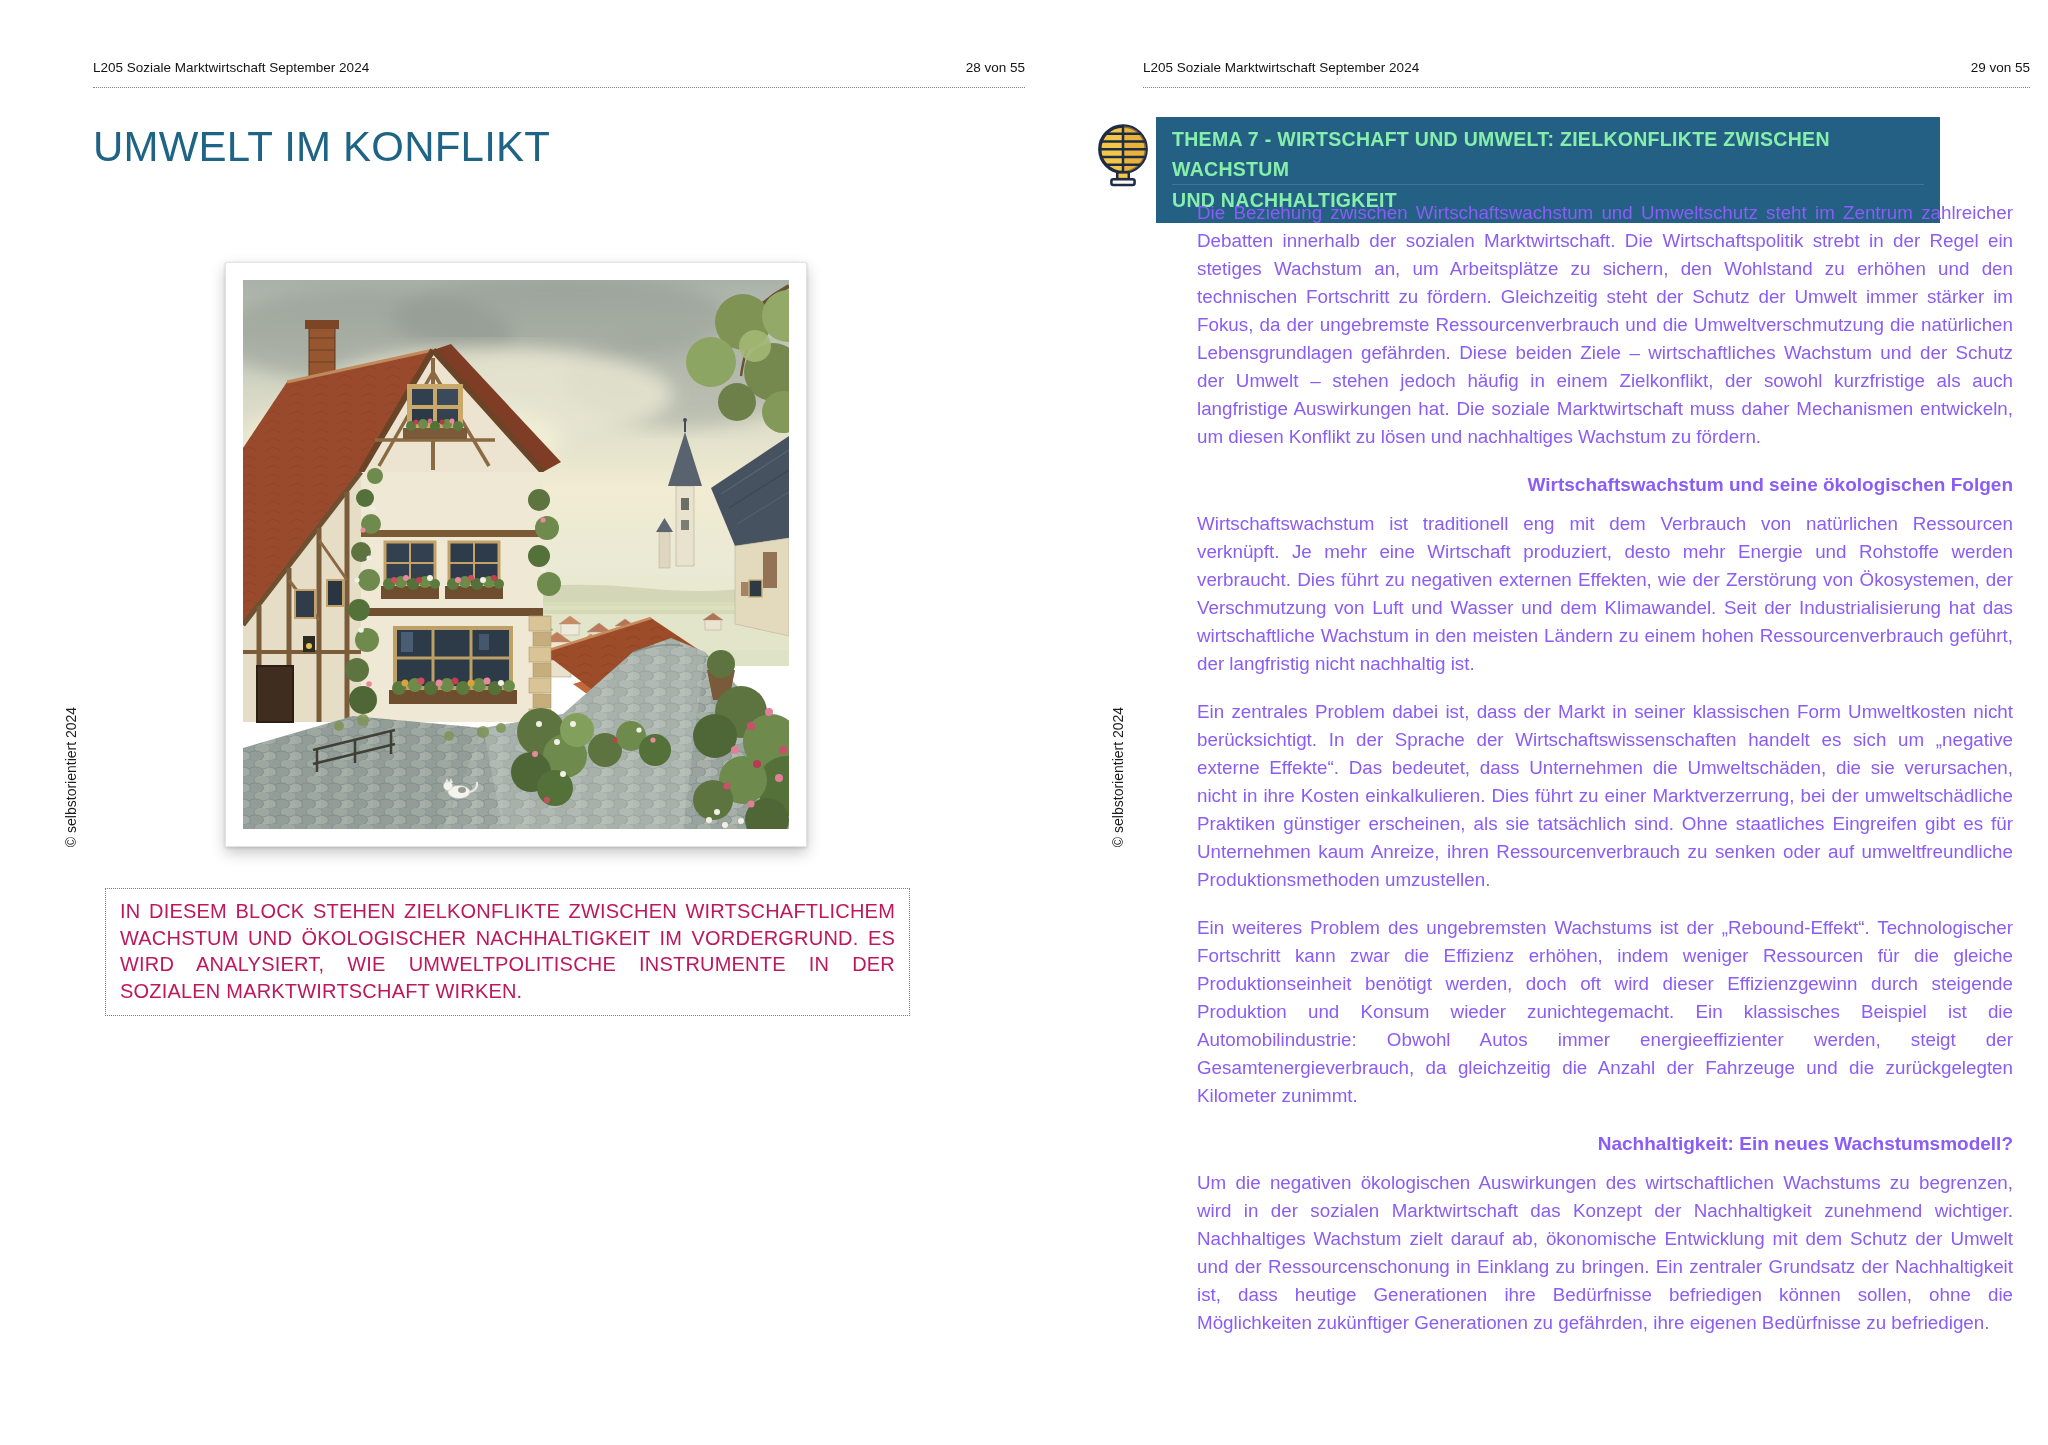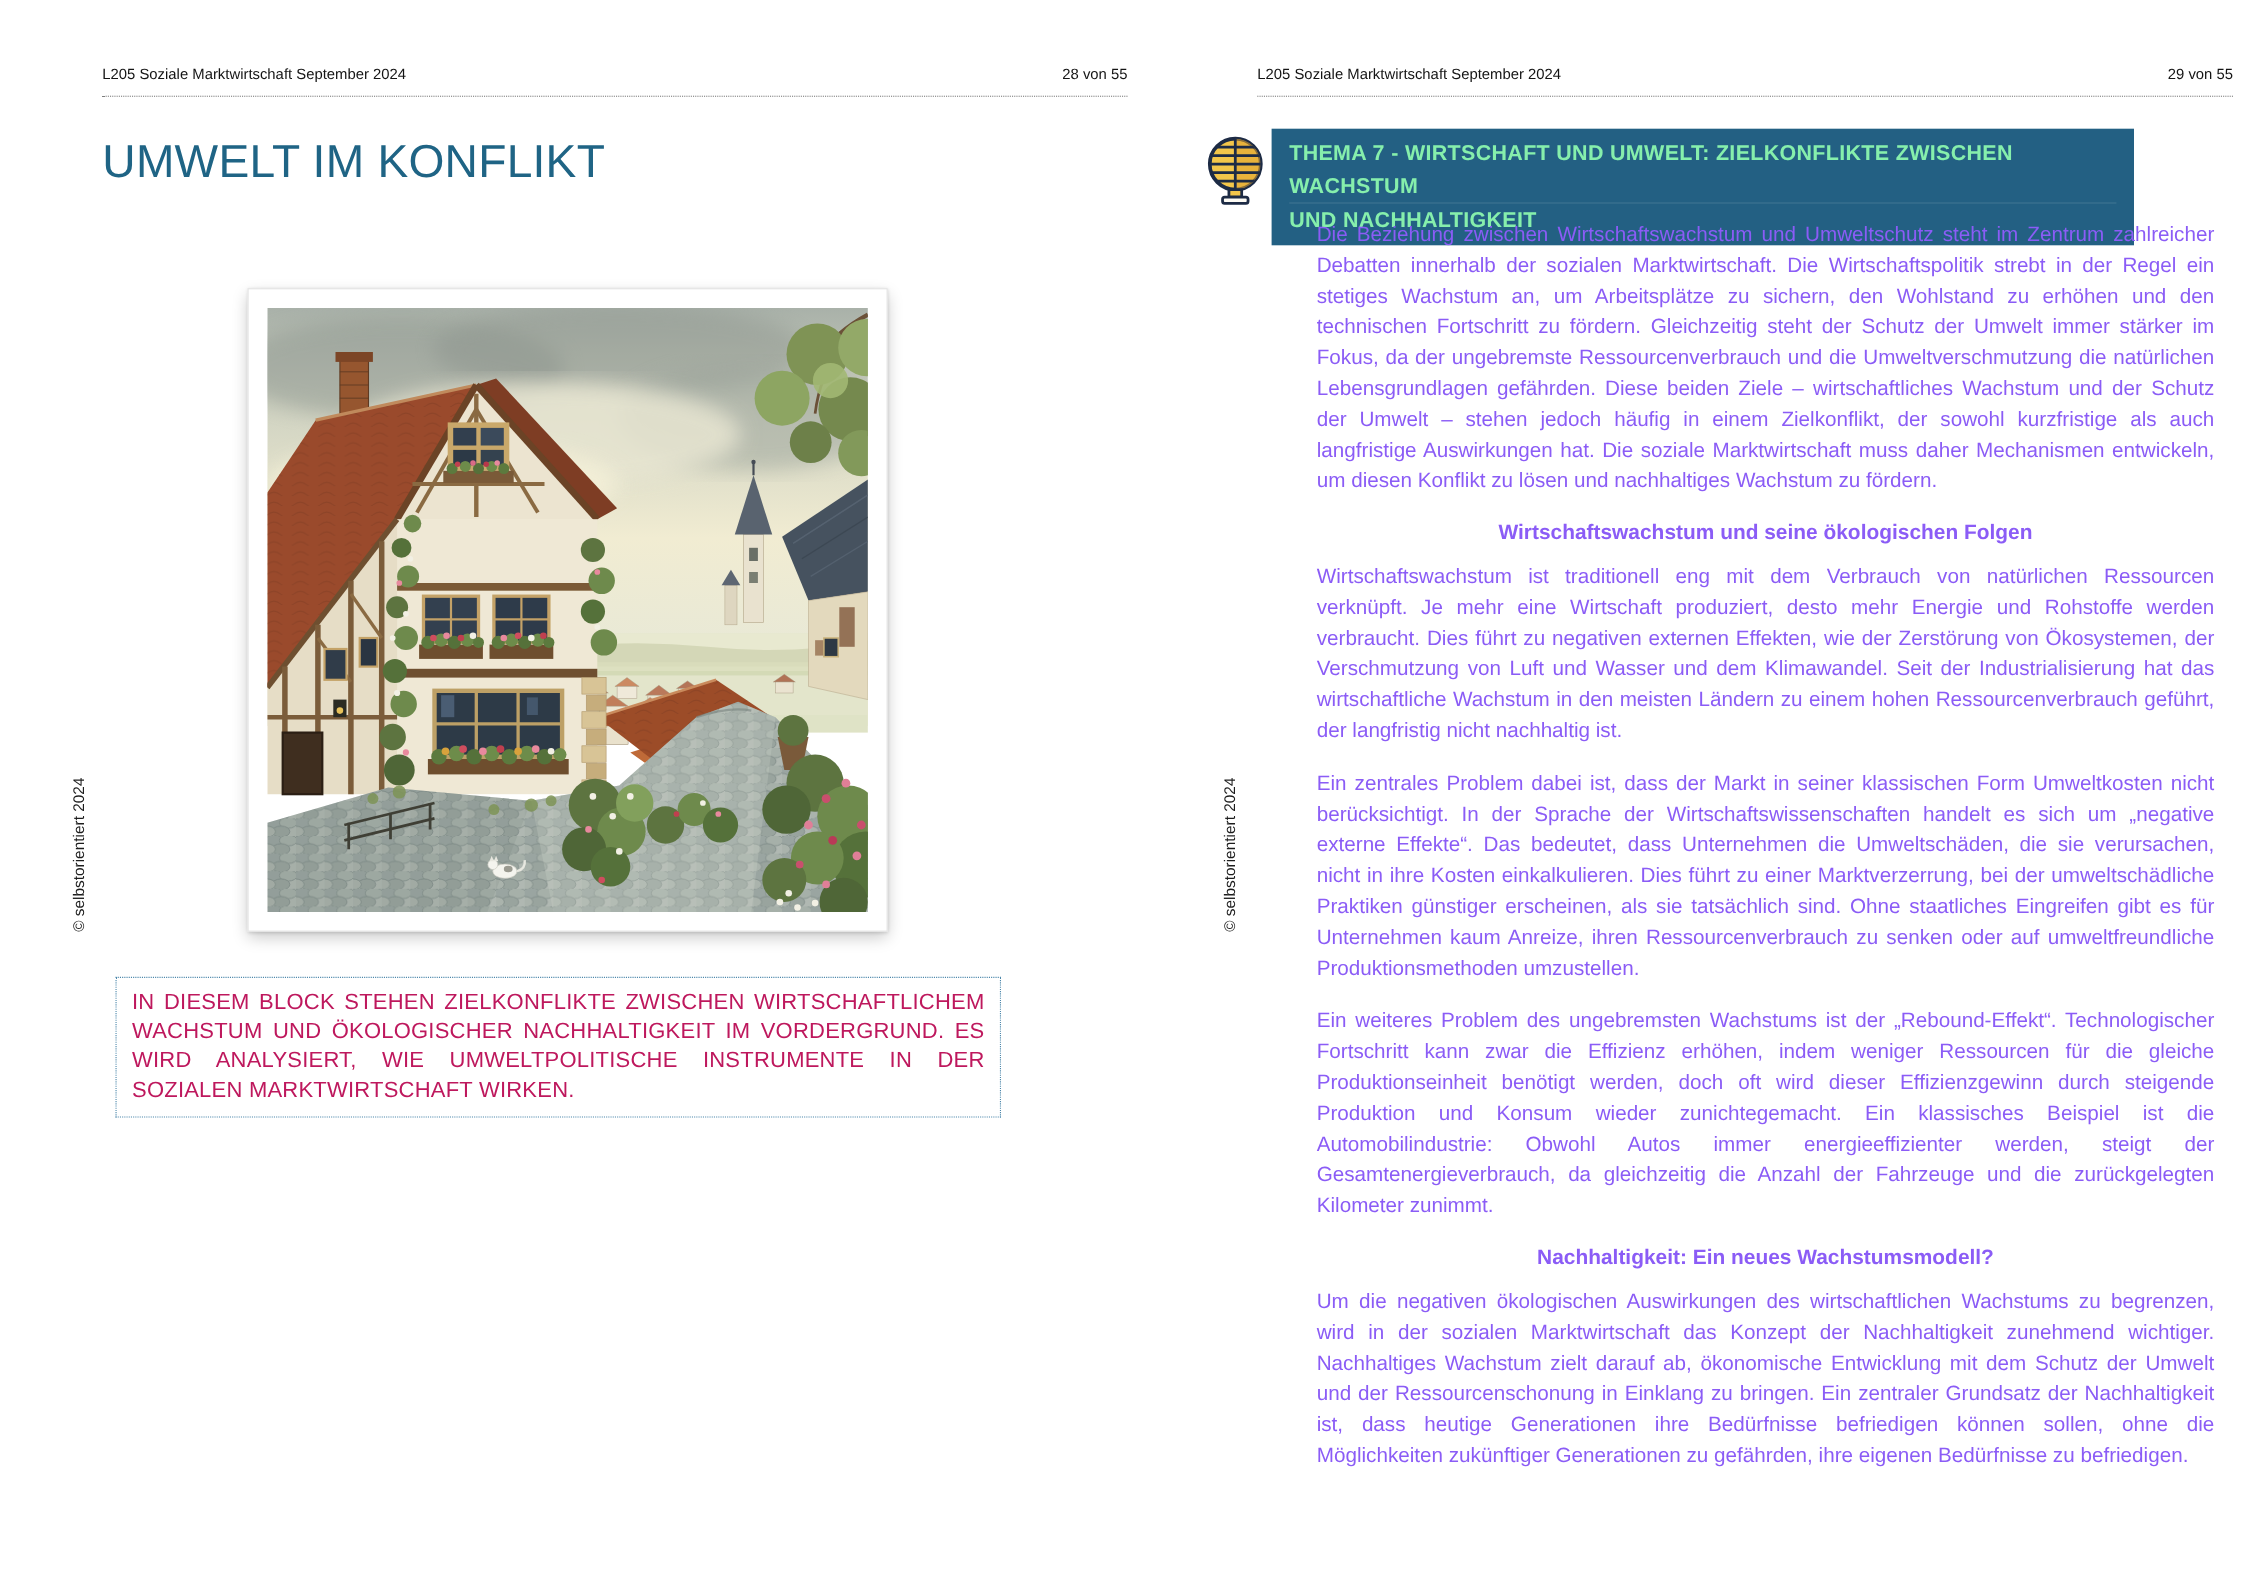--- a/index.html
+++ b/index.html
@@ -50,21 +50,21 @@
     padding:7px 16px 8px 16px;
   }
   .topic-banner .bline{display:block;}
   .topic-banner .bline:first-child{border-bottom:1px solid rgba(255,255,255,.14);}
   .banner-icon{position:absolute;left:1094px;top:119px;width:58px;height:70px;}
   .body-copy{
     position:absolute;left:1197px;top:199px;width:816px;
     font-size:18.8px;line-height:28px;text-align:justify;color:#8b5cf6;
   }
   .body-copy p{margin:0 0 20px 0;}
-  .body-copy h4{margin:0 0 11px 0;font-size:19px;line-height:28px;font-weight:bold;text-align:center;}
+  .body-copy h4{margin:0 0 11px 0;font-size:19px;line-height:28px;font-weight:bold;text-align:right;}
 </style>
 </head>
 <body>
 
 <div class="pg-header" id="header-left">
   <span>L205 Soziale Marktwirtschaft September 2024</span>
   <span class="pgnum">28 von 55</span>
 </div>
 
 <h1 class="doc-title" style="margin:0;">

